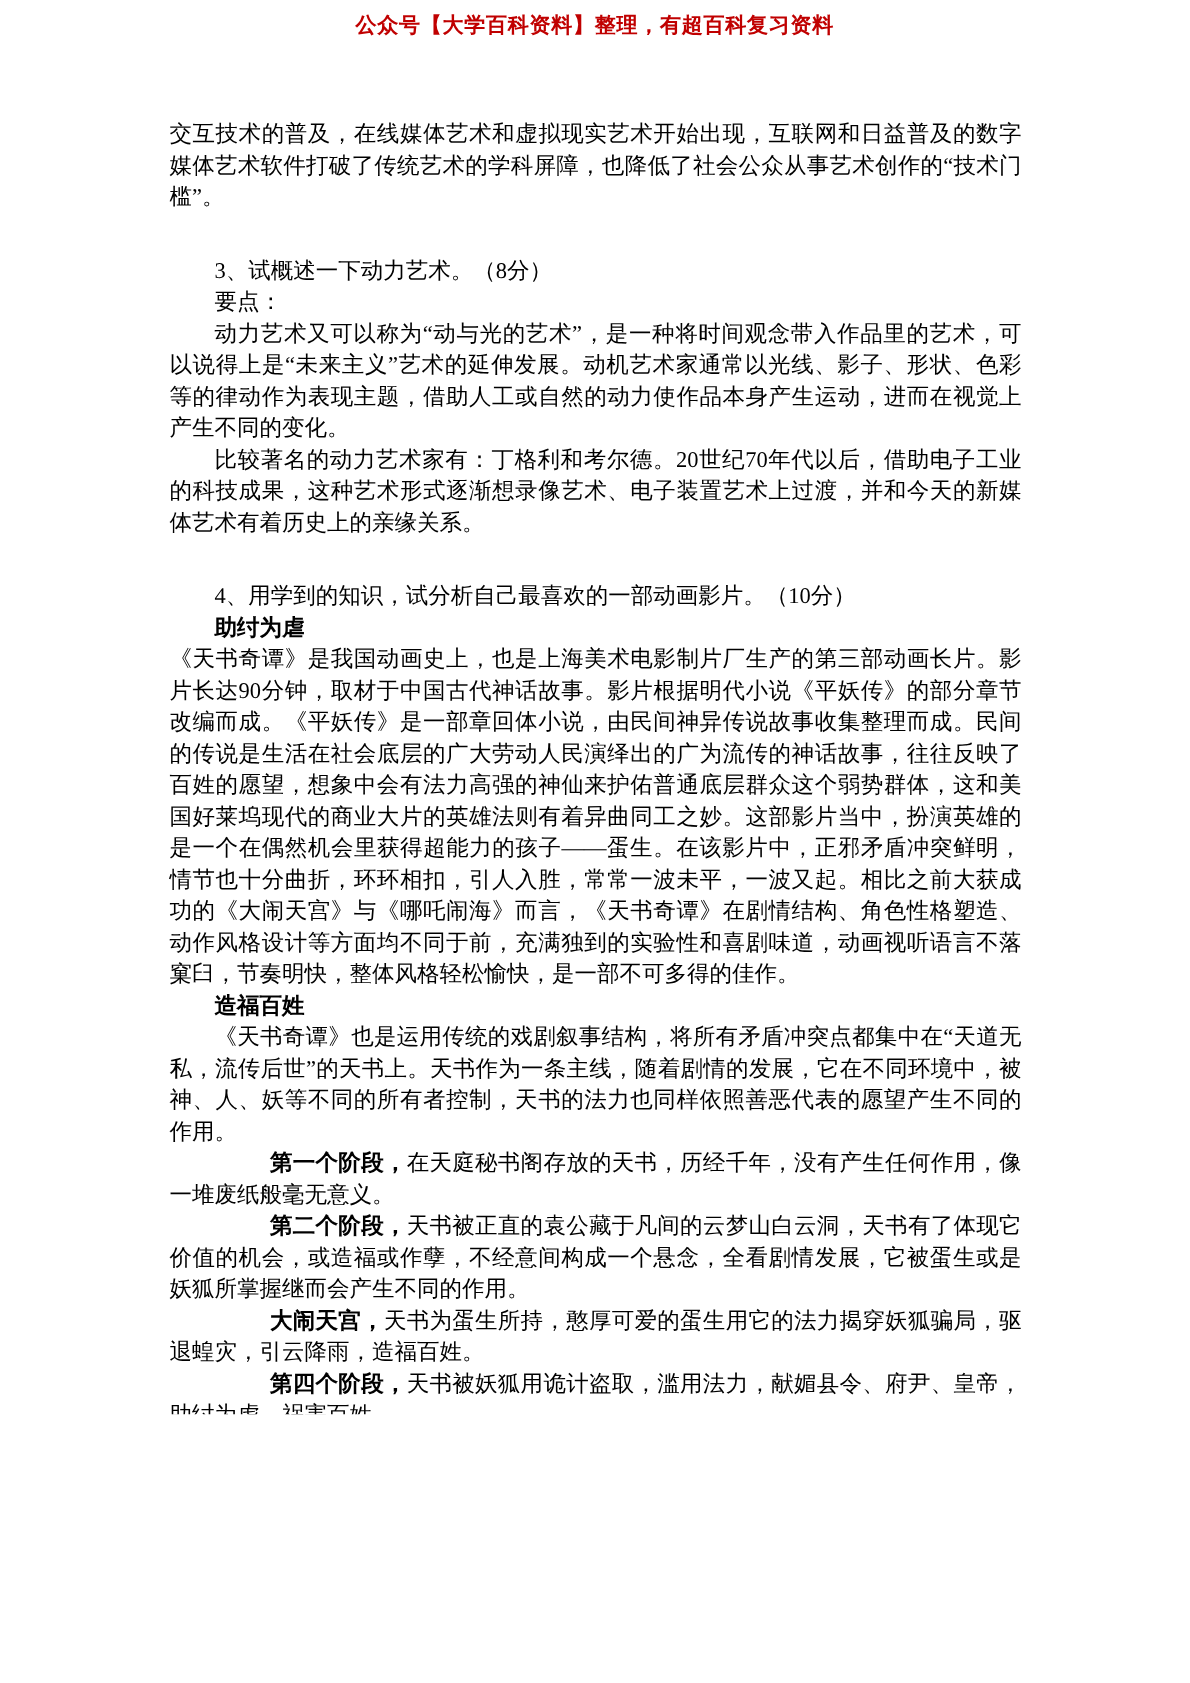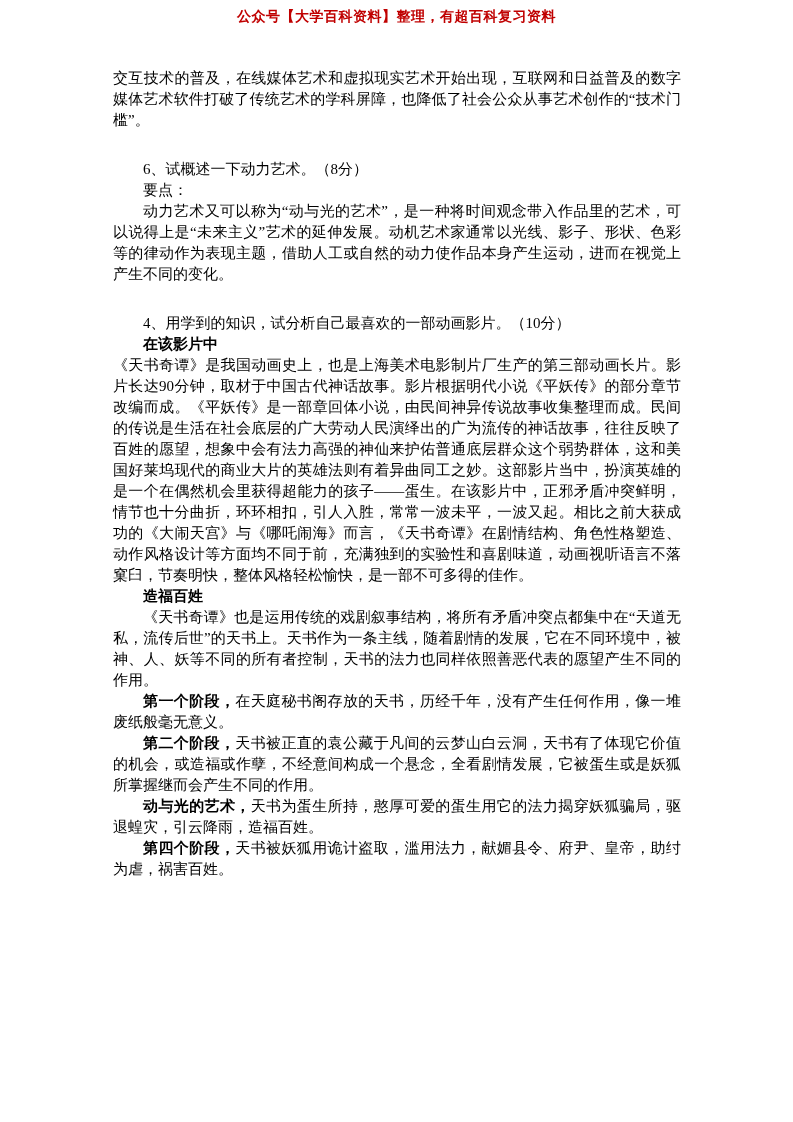--- a/index.html
+++ b/index.html
@@ -23,65 +23,66 @@
     width: 100%;
     text-align: center;
     color: #c00000;
     font-size: 14px;
     font-weight: bold;
     letter-spacing: 0.5px;
   }
   .content {
     position: absolute;
     left: 113px;
-    top: 68px;
+    top: 80px;
     width: 568px;
     font-size: 15px;
     line-height: 21px;
     text-align: justify;
   }
   .content p {
     margin: 0;
     padding: 0;
   }
   .indent { text-indent: 2em; }
   .gap-lg { margin-top: 28px !important; }
-  .bold, .content b { font-weight: bold; }
+  .bold, .content b { font-weight: bold; margin-left: 37px; }
 </style>
 </head>
 <body>
 
 <div class="page">
 
   <div class="header-notice">公众号【大学百科资料】整理，有超百科复习资料</div>
 
   <div class="content">
 
     <p>交互技术的普及，在线媒体艺术和虚拟现实艺术开始出现，互联网和日益普及的数字媒体艺术软件打破了传统艺术的学科屏障，也降低了社会公众从事艺术创作的“技术门槛”。</p>
 
-    <p class="indent gap-lg">6、试概述一下动力艺术。（8分）</p>
+    <p class="indent gap-lg">3、试概述一下动力艺术。（8分）</p>
 
     <p class="indent">要点：</p>
 
     <p class="indent">动力艺术又可以称为“动与光的艺术”，是一种将时间观念带入作品里的艺术，可以说得上是“未来主义”艺术的延伸发展。动机艺术家通常以光线、影子、形状、色彩等的律动作为表现主题，借助人工或自然的动力使作品本身产生运动，进而在视觉上产生不同的变化。</p>
 
+    <p class="indent">比较著名的动力艺术家有：丁格利和考尔德。20世纪70年代以后，借助电子工业的科技成果，这种艺术形式逐渐想录像艺术、电子装置艺术上过渡，并和今天的新媒体艺术有着历史上的亲缘关系。</p>
 
     <p class="indent gap-lg">4、用学到的知识，试分析自己最喜欢的一部动画影片。（10分）</p>
 
 
-    <p class="indent bold">在该影片中</p>
+    <p class="indent bold">助纣为虐</p>
 
     <p>《天书奇谭》是我国动画史上，也是上海美术电影制片厂生产的第三部动画长片。影片长达90分钟，取材于中国古代神话故事。影片根据明代小说《平妖传》的部分章节改编而成。《平妖传》是一部章回体小说，由民间神异传说故事收集整理而成。民间的传说是生活在社会底层的广大劳动人民演绎出的广为流传的神话故事，往往反映了百姓的愿望，想象中会有法力高强的神仙来护佑普通底层群众这个弱势群体，这和美国好莱坞现代的商业大片的英雄法则有着异曲同工之妙。这部影片当中，扮演英雄的是一个在偶然机会里获得超能力的孩子——蛋生。在该影片中，正邪矛盾冲突鲜明，情节也十分曲折，环环相扣，引人入胜，常常一波未平，一波又起。相比之前大获成功的《大闹天宫》与《哪吒闹海》而言，《天书奇谭》在剧情结构、角色性格塑造、动作风格设计等方面均不同于前，充满独到的实验性和喜剧味道，动画视听语言不落窠臼，节奏明快，整体风格轻松愉快，是一部不可多得的佳作。</p>
 
     <p class="indent bold">造福百姓</p>
 
     <p class="indent">《天书奇谭》也是运用传统的戏剧叙事结构，将所有矛盾冲突点都集中在“天道无私，流传后世”的天书上。天书作为一条主线，随着剧情的发展，它在不同环境中，被神、人、妖等不同的所有者控制，天书的法力也同样依照善恶代表的愿望产生不同的作用。</p>
 
     <p class="indent"><b>第一个阶段，</b><span>在天庭秘书阁存放的天书，历经千年，没有产生任何作用，像一堆废纸般毫无意义。</span></p>
 
     <p class="indent"><b>第二个阶段，</b><span>天书被正直的袁公藏于凡间的云梦山白云洞，天书有了体现它价值的机会，或造福或作孽，不经意间构成一个悬念，全看剧情发展，它被蛋生或是妖狐所掌握继而会产生不同的作用。</span></p>
 
-    <p class="indent"><b>动与光的艺术，</b><span>天书为蛋生所持，憨厚可爱的蛋生用它的法力揭穿妖狐骗局，驱退蝗灾，引云降雨，造福百姓。</span></p>
+    <p class="indent"><b>大闹天宫，</b><span>天书为蛋生所持，憨厚可爱的蛋生用它的法力揭穿妖狐骗局，驱退蝗灾，引云降雨，造福百姓。</span></p>
 
     <p class="indent"><b>第四个阶段，</b><span>天书被妖狐用诡计盗取，滥用法力，献媚县令、府尹、皇帝，助纣为虐，祸害百姓。</span></p>
 
   </div>
 </div>
 
 </body></html>

